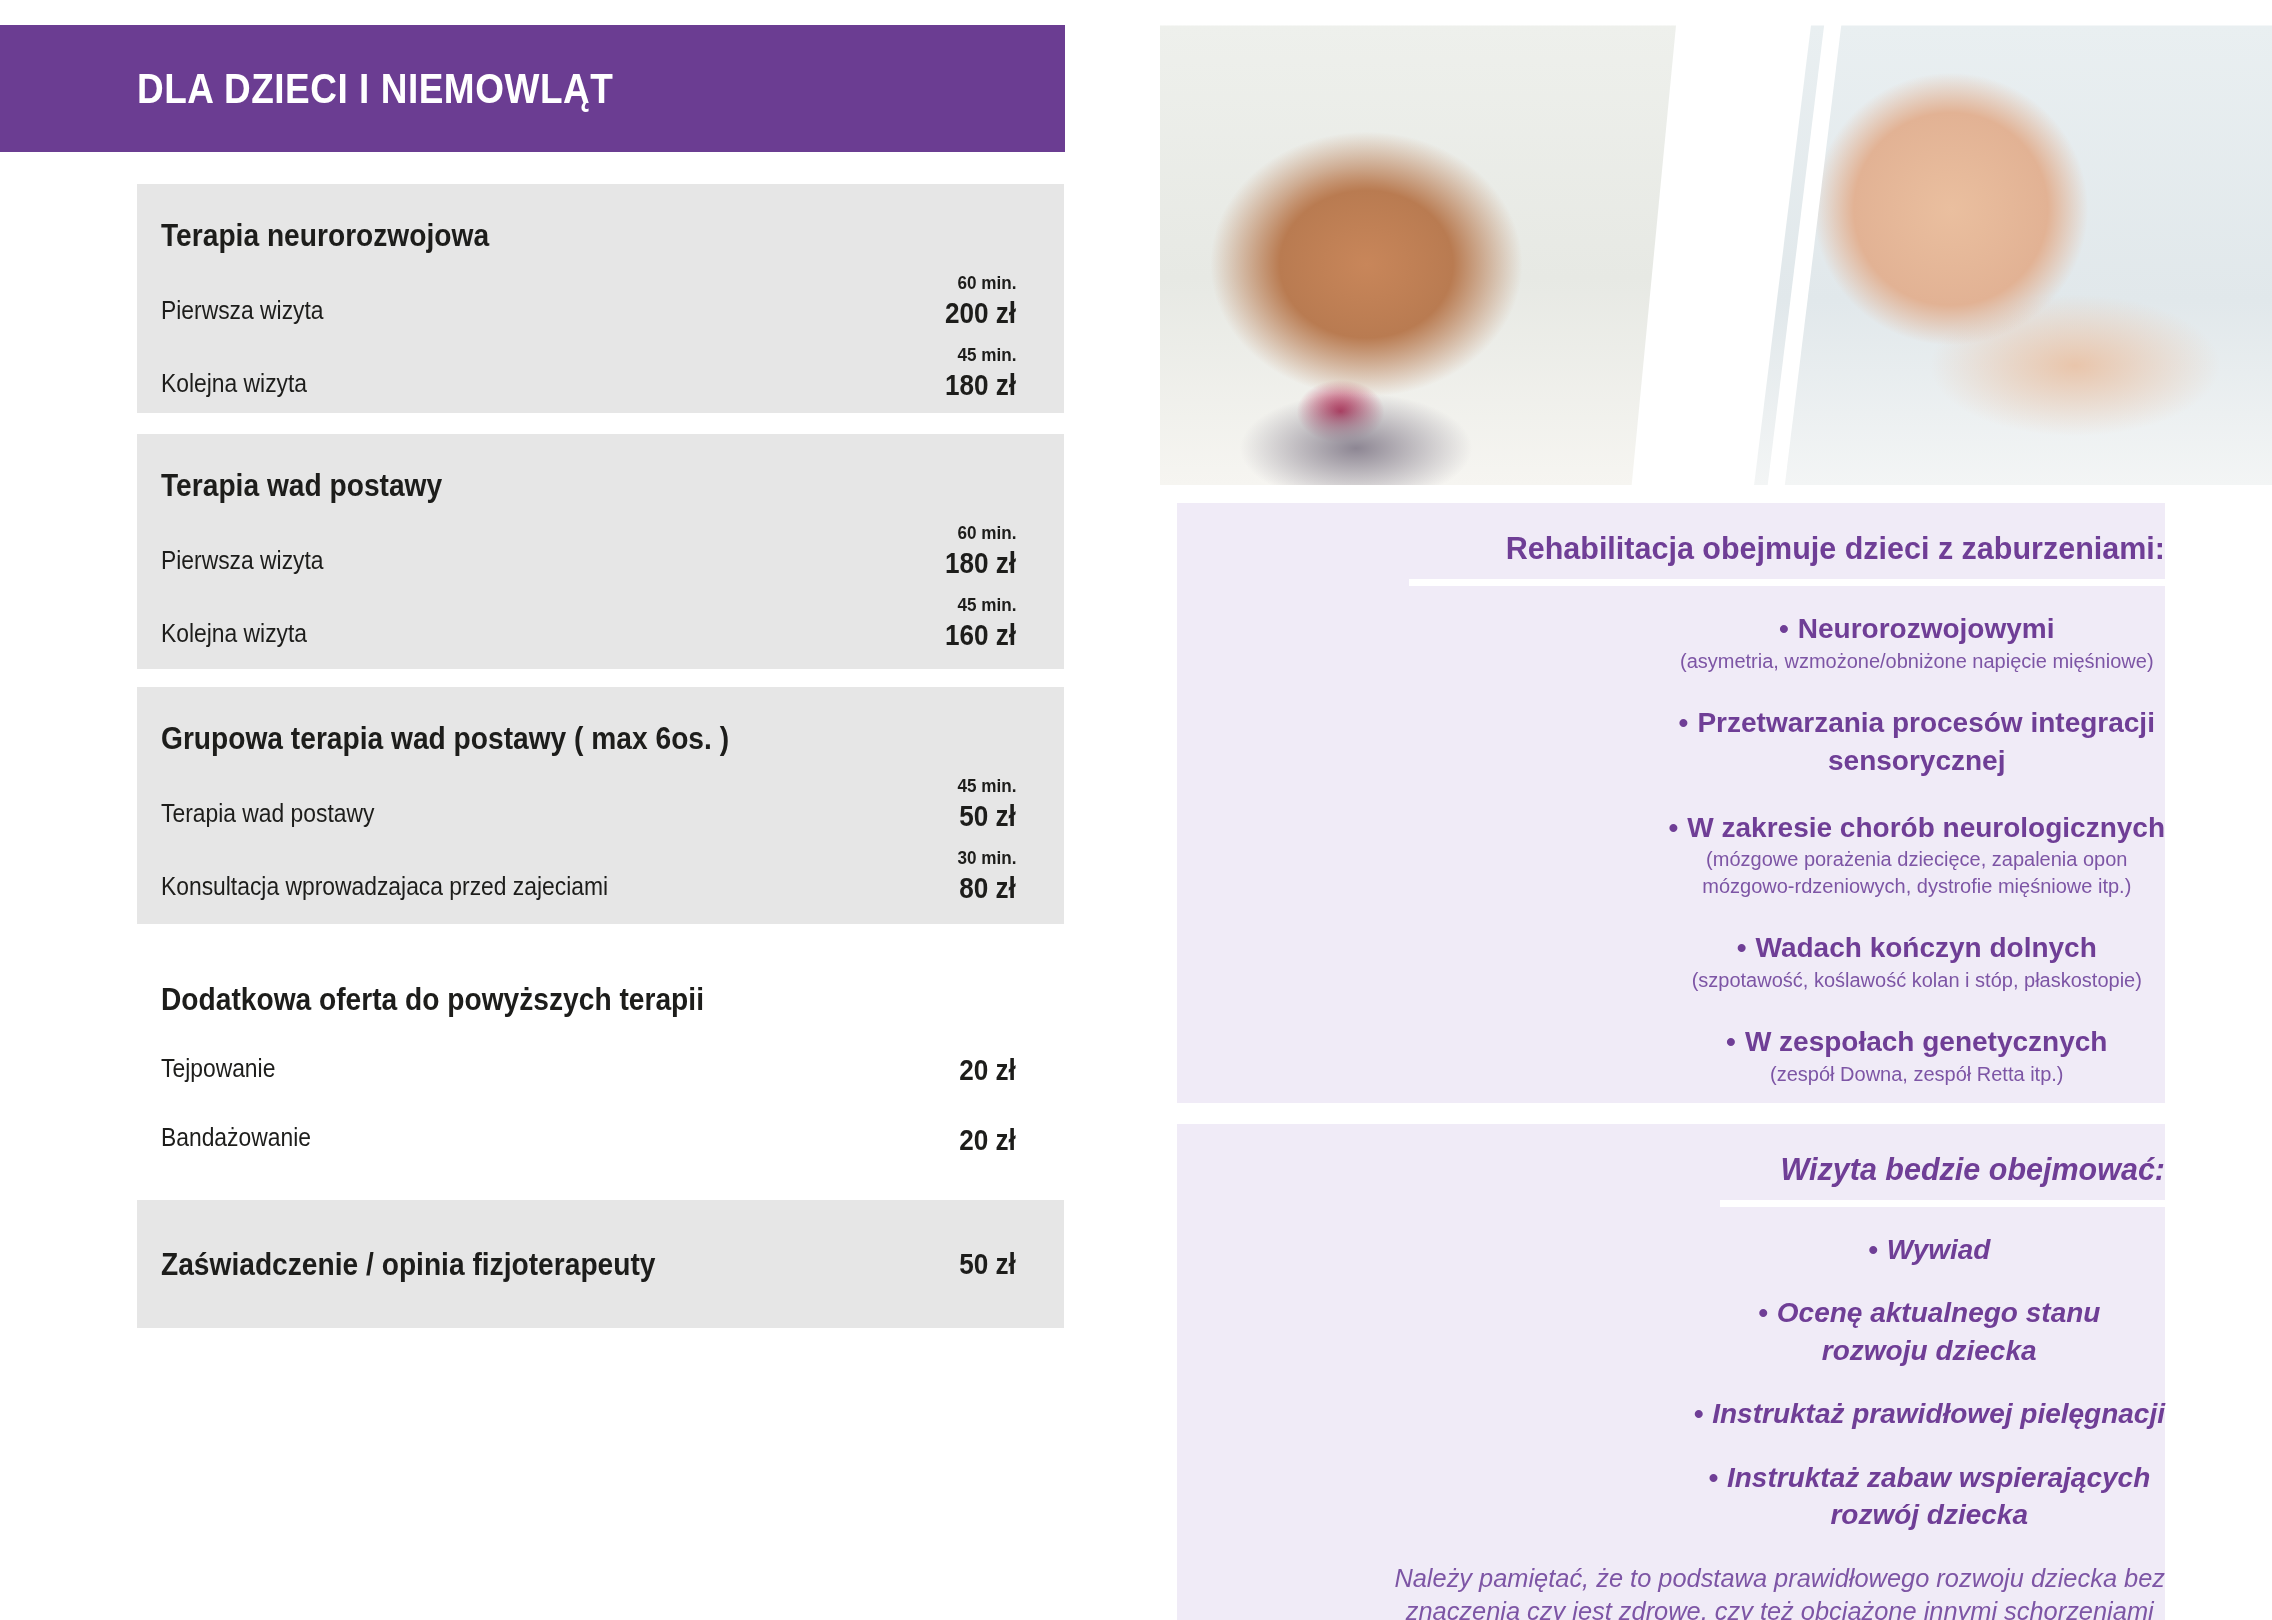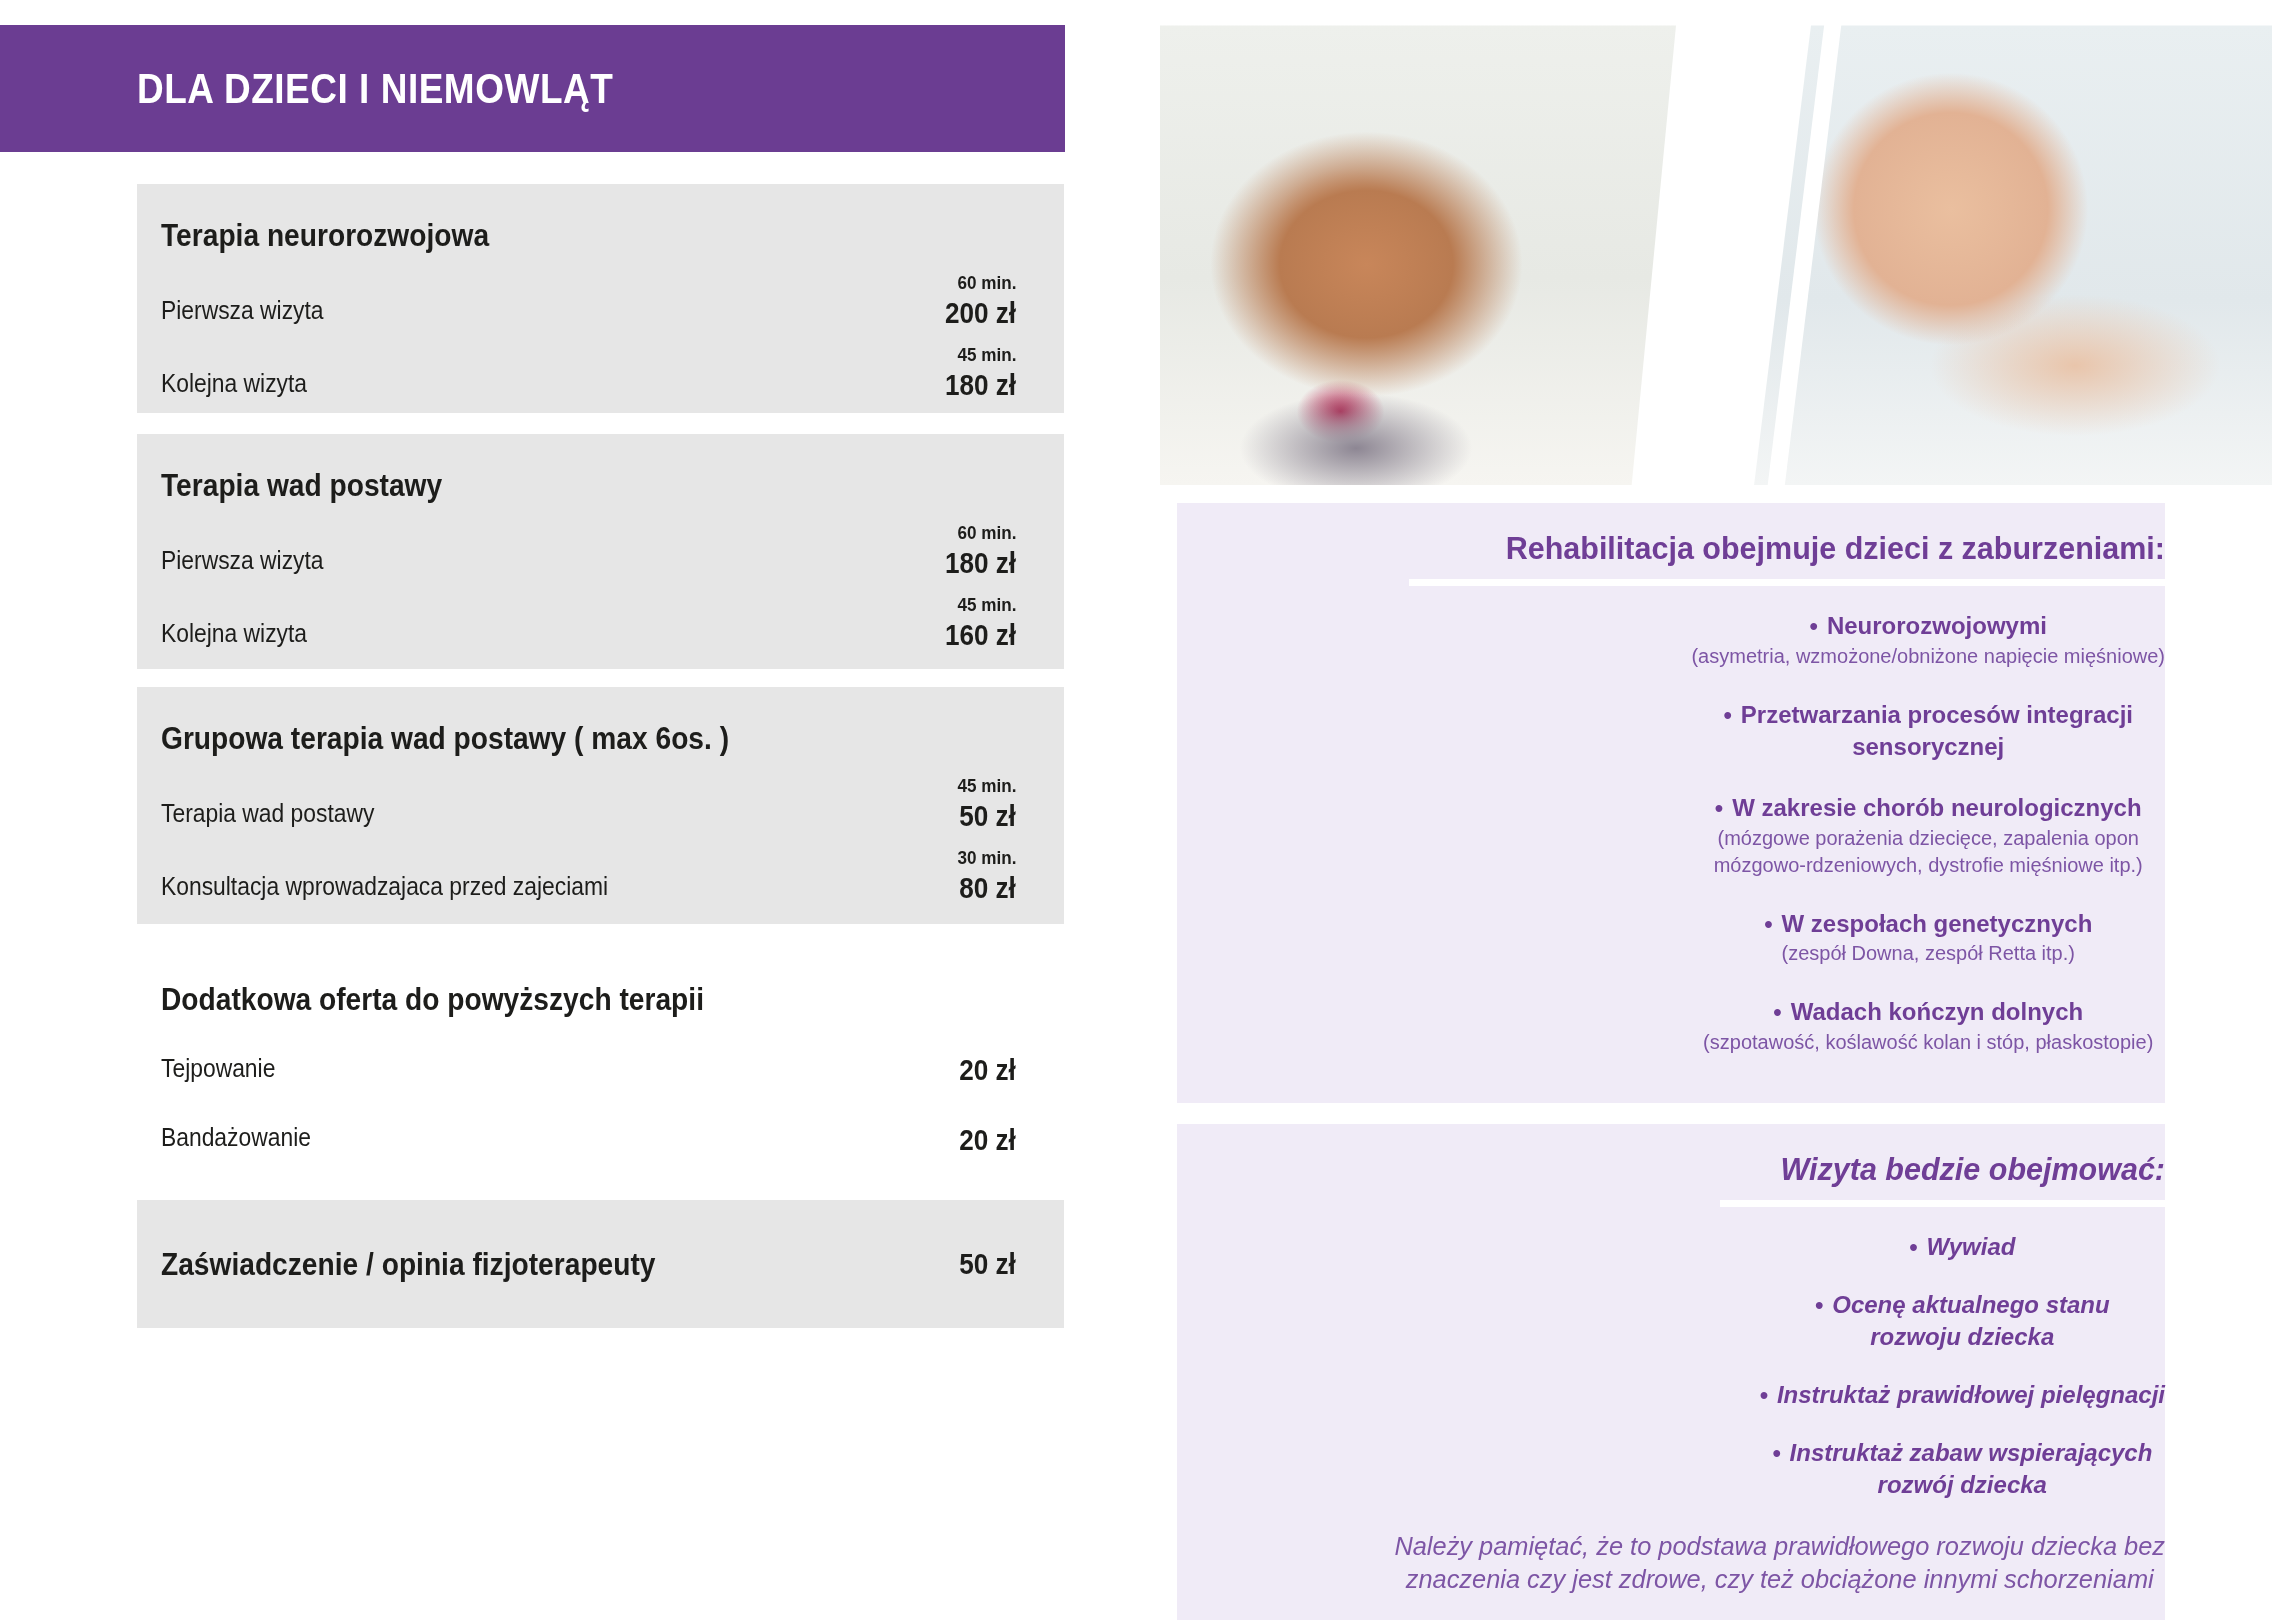--- a/index.html
+++ b/index.html
@@ -61,21 +61,21 @@
   .panel{position:absolute;left:1177px;width:988px;background:#f0ebf7;box-sizing:border-box;
          display:flex;flex-direction:column;align-items:flex-end;text-align:center;}
   .panel-1{top:503px;height:600px;}
   .panel-2{top:1124px;height:569px;font-style:italic;}
   .panel h3{margin:28px 0 0;color:#6f3e96;font-size:30.5px;font-weight:bold;white-space:nowrap;}
   .rule{height:7.6px;background:#ffffff;margin-top:12.7px;}
   .rule-1{width:756px;}
   .rule-2{width:445px;}
   .items{margin-top:24px;display:flex;flex-direction:column;gap:29px;}
   .panel-2 .items{gap:25.4px;}
-  .item .b{color:#6f3e96;font-size:24px;font-weight:bold;line-height:1.35;white-space:pre-line;}
+  .item .b{color:#6f3e96;font-size:28px;font-weight:bold;line-height:1.35;white-space:pre-line;}
   .item .n{color:#7d55a5;font-size:20px;font-weight:400;line-height:1.35;white-space:pre-line;}
   .bullet{margin-right:9px;}
   .footer-note{margin-top:28px;color:#7d55a5;font-size:25.4px;line-height:1.3;white-space:pre-line;}
 </style>
 </head>
 <body>
 
 <div class="page">
 
   <div class="header-band">
@@ -172,26 +172,26 @@
       <div class="item">
         <div class="b"><span class="bullet">•</span><span>Przetwarzania procesów integracji
 sensorycznej</span></div>
       </div>
       <div class="item">
         <div class="b"><span class="bullet">•</span><span>W zakresie chorób neurologicznych</span></div>
         <div class="n">(mózgowe porażenia dziecięce, zapalenia opon
 mózgowo-rdzeniowych, dystrofie mięśniowe itp.)</div>
       </div>
       <div class="item">
+        <div class="b"><span class="bullet">•</span><span>Wadach kończyn dolnych</span></div>
+        <div class="n">(szpotawość, koślawość kolan i stóp, płaskostopie)</div>
+      </div>
+      <div class="item">
         <div class="b"><span class="bullet">•</span><span>W zespołach genetycznych</span></div>
         <div class="n">(zespół Downa, zespół Retta itp.)</div>
-      </div>
-      <div class="item">
-        <div class="b"><span class="bullet">•</span><span>Wadach kończyn dolnych</span></div>
-        <div class="n">(szpotawość, koślawość kolan i stóp, płaskostopie)</div>
       </div>
     </div>
   </section>
 
   <section class="panel panel-2">
     <h3>Wizyta bedzie obejmować:</h3>
     <div class="rule rule-2"></div>
     <div class="items">
       <div class="item">
         <div class="b"><span class="bullet">•</span><span>Wywiad</span></div>

